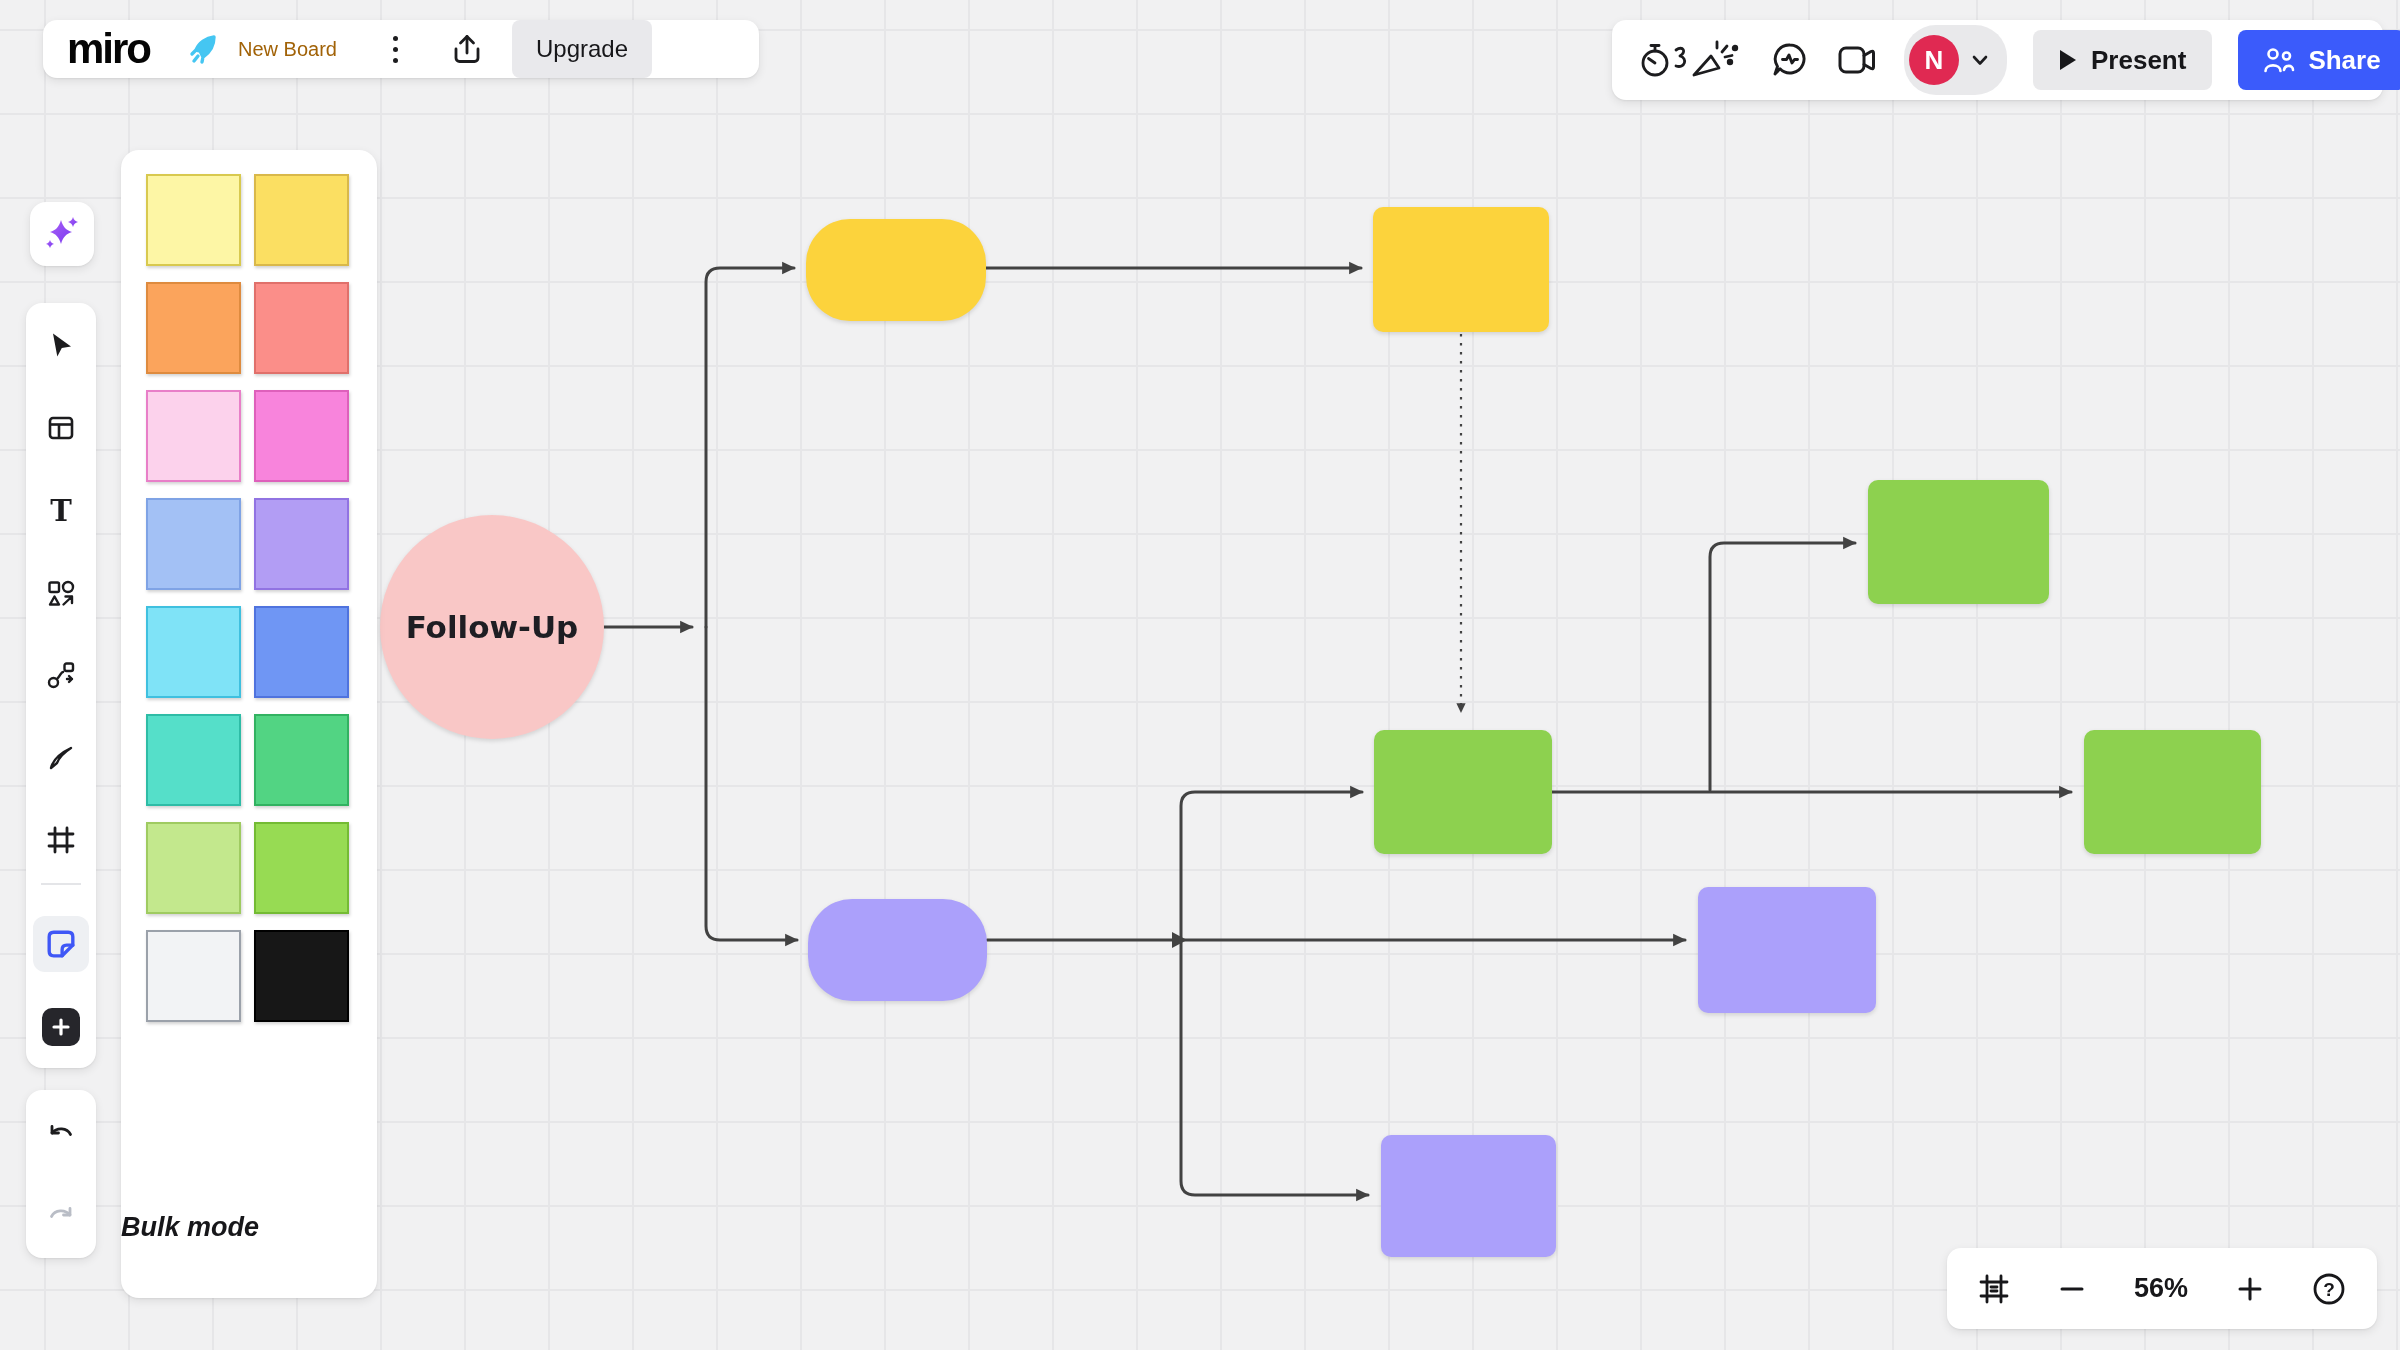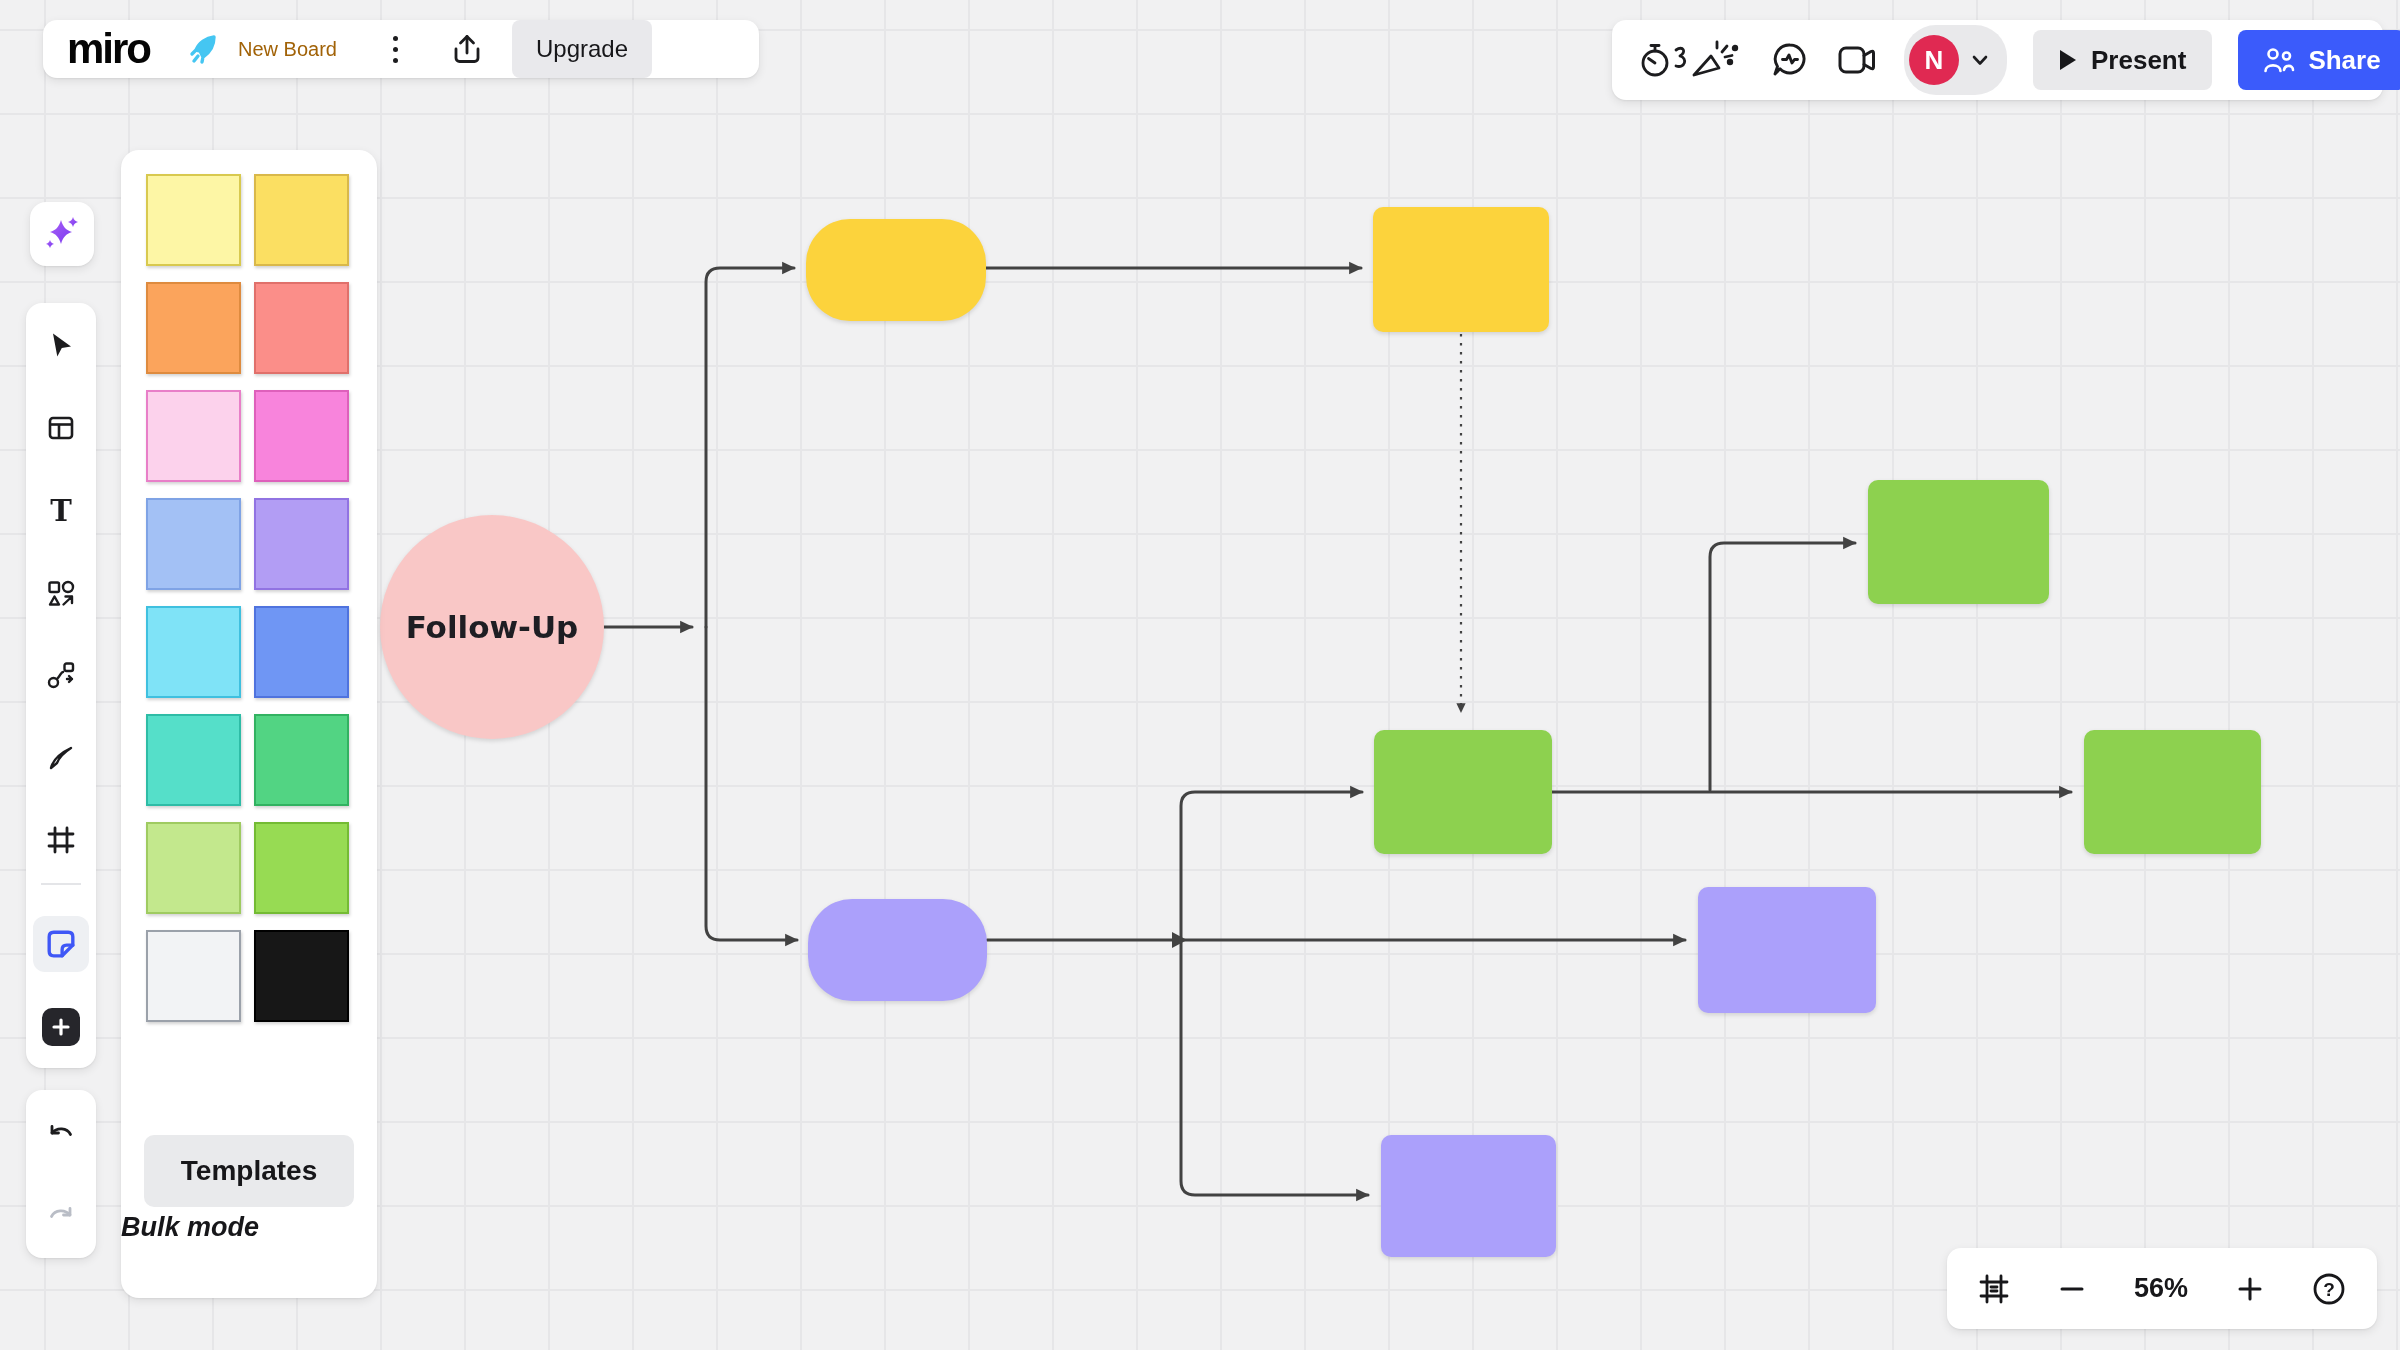--- a/index.html
+++ b/index.html
@@ -259,23 +259,20 @@
   </span>
   <span class="tool" style="position:absolute;left:19px;top:109px;width:32px;height:32px">
     <svg class="ic" width="32" height="32" viewBox="0 0 32 32" fill="none" stroke="#b9bdc6" stroke-width="2.8" stroke-linecap="round" stroke-linejoin="round">
       <path d="M25,9.5 V16 H18.5"></path>
         <path d="M25,16 C20,10 10,10.5 6.5,17.5"></path>
     </svg>
   </span>
 </div>
 
 <div class="panel palette" id="palettePanel">
-  <div class="pal-btn" style="top:985px">
-    <span>Templates</span>
-  </div>
   <div class="bulk" style="top:1062px">Bulk mode</div>
 <div class="swatch" style="left: 25px; top: 24px; background: rgb(253, 246, 165); border-color: rgb(216, 201, 79);"></div>
     <div class="swatch" style="left: 133px; top: 24px; background: rgb(251, 223, 98); border-color: rgb(217, 184, 74);"></div>
     <div class="swatch" style="left: 25px; top: 132px; background: rgb(251, 164, 92); border-color: rgb(222, 139, 63);"></div>
     <div class="swatch" style="left: 133px; top: 132px; background: rgb(251, 142, 137); border-color: rgb(224, 112, 107);"></div>
     <div class="swatch" style="left: 25px; top: 240px; background: rgb(252, 210, 236); border-color: rgb(232, 127, 200);"></div>
     <div class="swatch" style="left: 133px; top: 240px; background: rgb(248, 132, 220); border-color: rgb(222, 96, 187);"></div>
     <div class="swatch" style="left: 25px; top: 348px; background: rgb(163, 193, 245); border-color: rgb(127, 163, 229);"></div>
     <div class="swatch" style="left: 133px; top: 348px; background: rgb(178, 157, 244); border-color: rgb(145, 115, 226);"></div>
     <div class="swatch" style="left: 25px; top: 456px; background: rgb(127, 227, 247); border-color: rgb(63, 192, 223);"></div>

